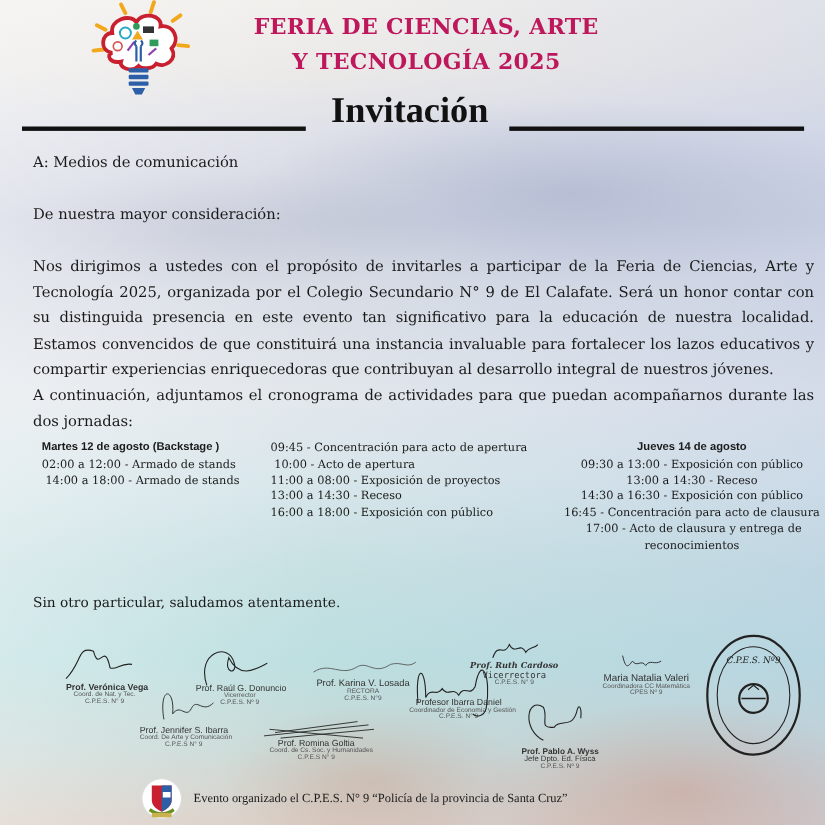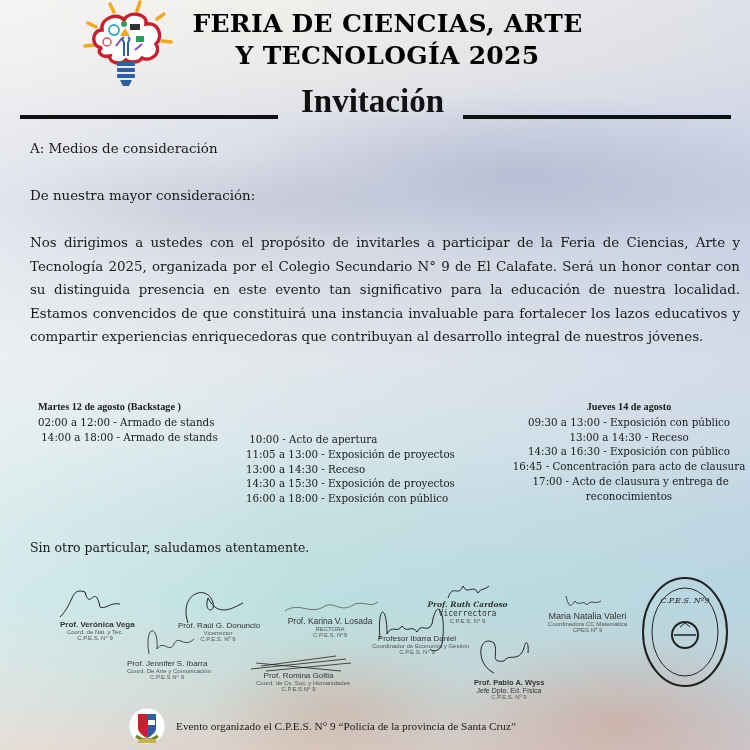--- a/index.html
+++ b/index.html
@@ -21,37 +21,37 @@
   body::before {
     content: ""; position: absolute; inset: 0;
     background: linear-gradient(90deg, rgba(255,255,255,0.35) 0%, rgba(255,255,255,0) 40%, rgba(170,185,225,0.25) 100%);
     pointer-events: none;
   }
   .header { position: absolute; left: 0; top: 0; width: 750px; height: 130px; }
   .logo { position: absolute; left: 80px; top: 0; width: 95px; height: 88px; }
   .title {
     position: absolute; left: 190px; top: 8px; width: 395px;
     text-align: center; font-family: "DejaVu Serif", serif; font-weight: 900;
-    font-size: 25px; line-height: 32px; letter-spacing: 0.3px; color: #000000;
+    font-size: 20px; line-height: 32px; letter-spacing: 0.3px; color: #be185d;
   }
   .inv-row { position: absolute; left: 20px; top: 82px; width: 710px; height: 40px; }
   .inv-line-left { position: absolute; left: 0; top: 33px; width: 258px; height: 4px; background: #111; }
   .inv-line-right { position: absolute; left: 443px; top: 33px; width: 268px; height: 4px; background: #111; }
   .inv-title {
     position: absolute; left: 265px; top: 0; width: 175px; text-align: center;
     font-family: "Liberation Serif", serif; font-weight: bold; font-size: 33px; line-height: 38px; color: #111;
   }
   .text { position: absolute; left: 30px; font-size: 13.4px; line-height: 23.5px; }
   .to { top: 137px; }
   .greet { top: 184px; }
   .body-par { top: 231px; width: 710px; text-align: justify; }
   .body-par p { text-align: justify; }
   .schedule { position: absolute; top: 398px; left: 0; width: 750px; }
   .day { position: absolute; font-size: 10.3px; line-height: 14.8px; }
-  .day-title { font-family: Liberation Serif, serif; font-weight: bold; font-size: 10.2px; }
+  .day-title { font-family: Liberation Sans, sans-serif; font-weight: bold; font-size: 10.2px; }
   .day1 { left: 38px; top: 2px; }
   .day2 { left: 246px; top: 2px; }
   .day3 { left: 509px; top: 2px; width: 240px; text-align: center; }
   .closing { position: absolute; left: 30px; top: 540px; font-size: 12.5px; }
   .sig { position: absolute; font-family: "Liberation Sans", sans-serif; text-align: center; color: #333; }
   .sig .n { font-size: 8px; font-weight: bold; white-space: nowrap; }
   .sig .r { font-size: 6px; white-space: nowrap; color: #555; }
   .sig svg { position: absolute; pointer-events: none; }
   .footer { position: absolute; left: 128px; top: 706px; width: 500px; height: 40px; }
   .footer-logo { position: absolute; left: 0; top: 0; width: 38px; height: 40px; }
@@ -93,37 +93,38 @@
     <div>Y TECNOLOGÍA 2025</div>
   </div>
 </div>
 
 <div class="inv-row">
   <div class="inv-line-left"></div>
   <div class="inv-title">Invitación</div>
   <div class="inv-line-right"></div>
 </div>
 
-<div class="text to">A: Medios de consideración</div>
+<div class="text to">A: Medios de comunicación</div>
 <div class="text greet">De nuestra mayor consideración:</div>
 <div class="text body-par">
   <p style="text-align-last:left;">Nos dirigimos a ustedes con el propósito de invitarles a participar de la Feria de Ciencias, Arte y Tecnología 2025, organizada por el Colegio Secundario N° 9 de El Calafate. Será un honor contar con su distinguida presencia en este evento tan significativo para la educación de nuestra localidad. Estamos convencidos de que constituirá una instancia invaluable para fortalecer los lazos educativos y compartir experiencias enriquecedoras que contribuyan al desarrollo integral de nuestros jóvenes.</p>
+  <p style="text-align-last:left;">A continuación, adjuntamos el cronograma de actividades para que puedan acompañarnos durante las dos jornadas:</p>
 </div>
 
 <div class="schedule">
   <div class="day day1">
     <div class="day-title">Martes 12 de agosto (Backstage )</div>
     <div>02:00 a 12:00 - Armado de stands</div>
     <div style="white-space:pre;"> 14:00 a 18:00 - Armado de stands</div>
   </div>
   <div class="day day2">
-    <div style="white-space:pre;margin-top:32px;"> 10:00 - Acto de apertura</div>
-    <div>11:05 a 13:00 - Exposición de proyectos</div>
+    <div>09:45 - Concentración para acto de apertura</div>
+    <div style="white-space:pre;"> 10:00 - Acto de apertura</div>
+    <div>11:00 a 08:00 - Exposición de proyectos</div>
     <div>13:00 a 14:30 - Receso</div>
-    <div>14:30 a 15:30 - Exposición de proyectos</div>
     <div>16:00 a 18:00 - Exposición con público</div>
   </div>
   <div class="day day3">
     <div class="day-title">Jueves 14 de agosto</div>
     <div>09:30 a 13:00 - Exposición con público</div>
     <div>13:00 a 14:30 - Receso</div>
     <div>14:30 a 16:30 - Exposición con público</div>
     <div>16:45 - Concentración para acto de clausura</div>
     <div style="white-space:pre;"> 17:00 - Acto de clausura y entrega de</div>
     <div>reconocimientos</div>
@@ -173,21 +174,21 @@
   <div class="r">CPES Nº 9</div>
 </div>
 <div class="sig" style="left:127px; top:659px; width:80px;">
   <svg width="60" height="40" style="left:12px;top:-40px;">
       <path d="M10 35 C5 5 20 5 18 30 C25 20 30 35 35 25 C40 15 45 30 55 20" stroke="#333" fill="none" stroke-width="0.9"></path>
     </svg>
   <div class="n" style="font-weight:normal">Prof. Jennifer S. Ibarra</div>
   <div class="r">Coord. De Arte y Comunicación</div>
   <div class="r">C.P.E.S N° 9</div>
 </div>
-<div class="sig" style="left:256px; top:671px; width:85px;">
+<div class="sig" style="left:245px; top:671px; width:85px;">
   <svg width="110" height="25" style="left:-10px;top:-20px;">
       <path d="M5 18 L100 8 M10 12 L95 20 M15 15 L90 5 M20 20 L105 12" stroke="#222" fill="none" stroke-width="0.8"></path>
     </svg>
   <div class="n" style="font-weight:normal">Prof. Romina Goltia</div>
   <div class="r">Coord. de Cs. Soc. y Humanidades</div>
   <div class="r">C.P.E.S N° 9</div>
 </div>
 <div class="sig" style="left:372px; top:634px; width:90px;">
   <svg width="90" height="60" style="left:0px;top:-40px;">
       <path d="M8 45 C5 10 15 10 15 40 C20 30 25 40 30 32 C35 40 40 30 45 38 C50 28 55 40 60 30 C65 0 75 20 70 50 C68 58 60 58 58 55" stroke="#222" fill="none" stroke-width="1"></path>

